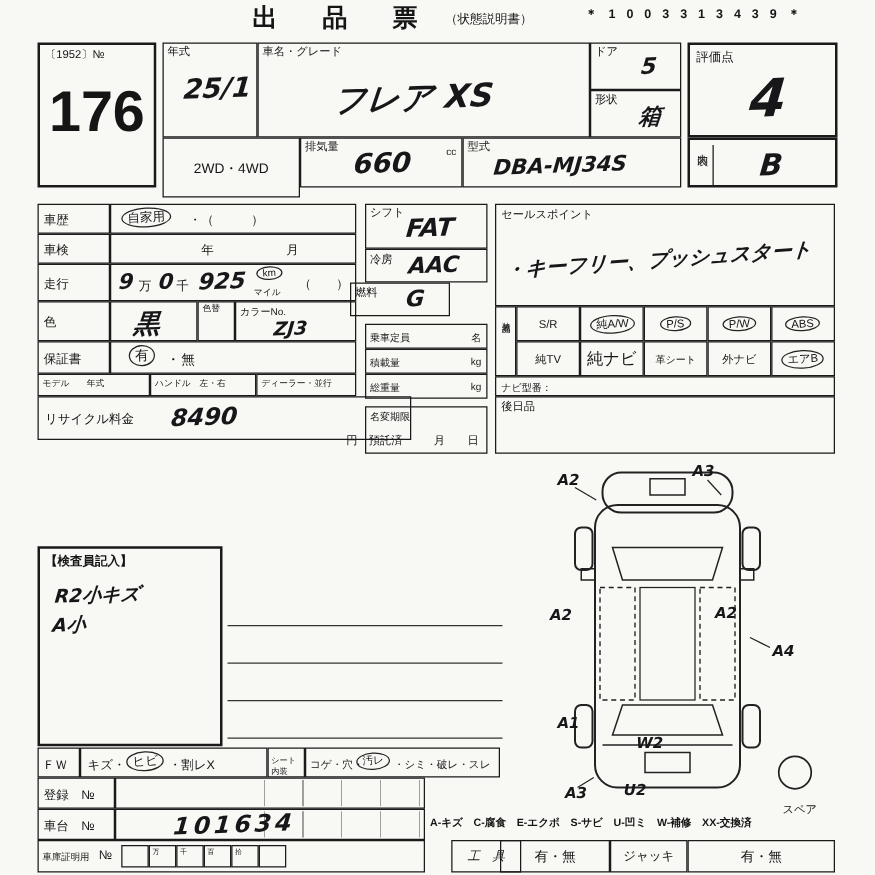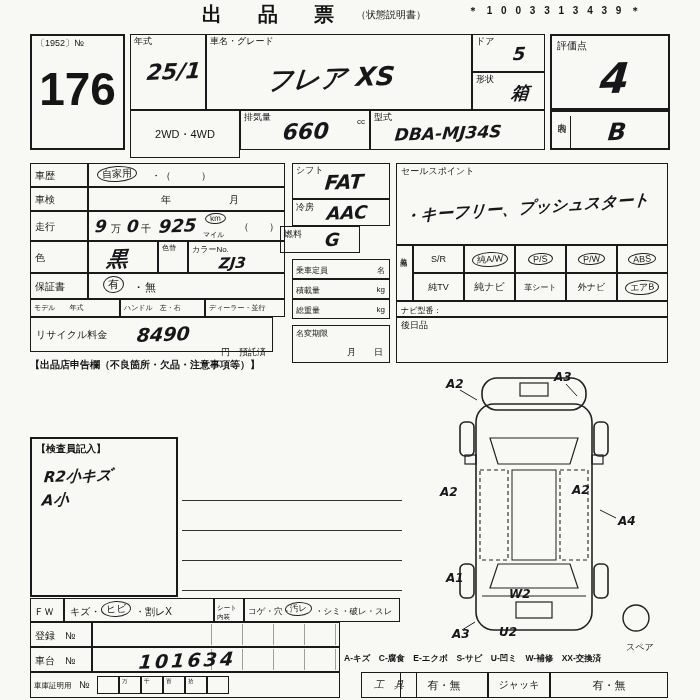--- a/index.html
+++ b/index.html
@@ -143,27 +143,26 @@
   <div class="cell" style="left:30px;top:299px;width:90px;height:18px;">
     <div class="nob tiny" style="left:3px;top:4px;">モデル　　年式</div>
   </div>
   <div class="cell" style="left:120px;top:299px;width:85px;height:18px;">
     <div class="nob tiny" style="left:3px;top:4px;">ハンドル　左・右</div>
   </div>
   <div class="cell" style="left:205px;top:299px;width:80px;height:18px;">
     <div class="nob tiny" style="left:3px;top:4px;">ディーラー・並行</div>
   </div>
 
-  <div class="cell" style="left:30px;top:317px;width:243px;height:35px;">
+  <div class="cell" style="left:30px;top:317px;width:299px;height:35px;">
     <div class="nob" style="left:5px;top:10px;font-size:10px;">リサイクル料金</div>
     <span class="hw" style="position:absolute;left:106px;top:5px;font-size:19px;">8490</span>
     <span class="nob" style="right:6px;top:28px;font-size:9px;">円　預託済</span>
   </div>
 
-  <div class="nob" style="left:30px;top:358px;font-size:10px;font-weight:bold;">【出品店申告欄（不良箇所・欠品・注意事項等）】</div>
 
   <div class="cell" style="left:292px;top:163px;width:98px;height:36px;">
     <div class="nob lbl" style="left:3px;top:2px;">シフト</div>
     <span class="hw" style="position:absolute;left:32px;top:6px;font-size:20px;">FAT</span>
   </div>
   <div class="cell" style="left:292px;top:199px;width:98px;height:27px;">
     <div class="nob lbl" style="left:3px;top:3px;">冷房</div>
     <span class="hw" style="position:absolute;left:34px;top:2px;font-size:18px;">AAC</span>
   </div>
   <div class="cell" style="left:280px;top:226px;width:80px;height:27px;">
@@ -208,21 +207,21 @@
     </div>
   <div class="cell ctr" style="left:566px;top:245px;width:51px;height:28px;font-size:9px;">
       <span class="circ">P/W</span>
     </div>
   <div class="cell ctr" style="left:617px;top:245px;width:51px;height:28px;font-size:9px;">
       <span class="circ">ABS</span>
     </div>
   <div class="cell ctr" style="left:413px;top:273px;width:51px;height:28px;font-size:9px;text-align:center;">
       <span>純TV</span>
     </div>
-  <div class="cell ctr" style="left:464px;top:273px;width:51px;height:28px;font-size:10px;">
+  <div class="cell ctr" style="left:464px;top:273px;width:51px;height:28px;font-size:13px;">
       <span>純ナビ</span>
     </div>
   <div class="cell ctr" style="left:515px;top:273px;width:51px;height:28px;font-size:8px;">
       <span>革シート</span>
     </div>
   <div class="cell ctr" style="left:566px;top:273px;width:51px;height:28px;font-size:9px;">
       <span>外ナビ</span>
     </div>
   <div class="cell ctr" style="left:617px;top:273px;width:51px;height:28px;font-size:9px;">
       <span class="circ">エアB</span>

